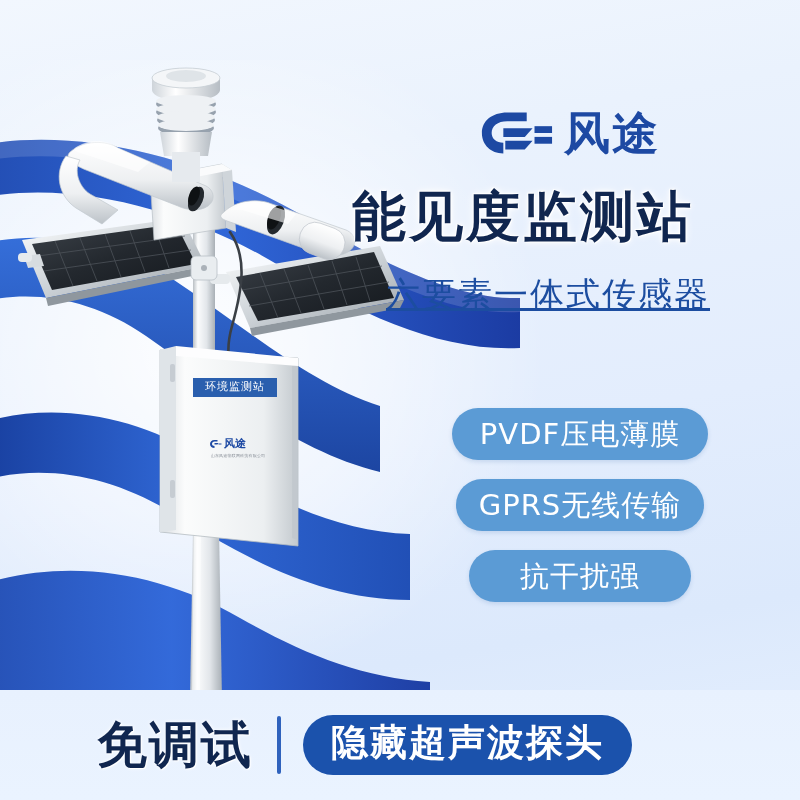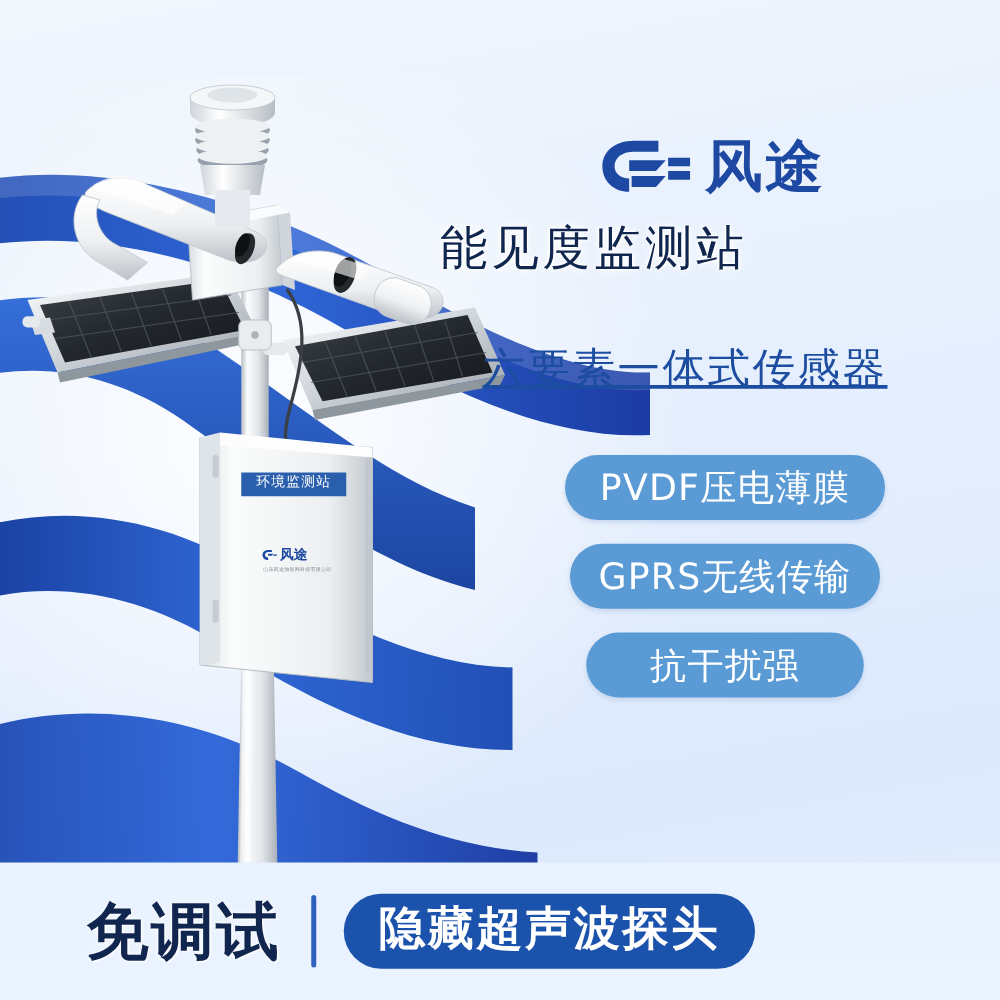--- a/index.html
+++ b/index.html
@@ -27,52 +27,52 @@
     position:absolute;left:478px;top:108px;
     display:flex;align-items:center;gap:10px;
   }
   .logo-mark{width:76px;height:50px;display:block;}
   .logo-text{
     font-size:46px;font-weight:bold;color:#1d49a3;letter-spacing:2px;
     line-height:1;font-family:"DejaVu Sans","Liberation Sans",sans-serif;
   }
   
   .headline{
-    position:absolute;left:352px;top:178px;width:430px;
-    font-size:38px;font-weight:normal;color:#10264f;letter-spacing:3px;
+    position:absolute;left:352px;top:188px;width:430px;
+    font-size:54px;font-weight:bold;color:#10264f;letter-spacing:3px;
     line-height:1.08;white-space:nowrap;
     text-shadow:0 0 5px #fff,0 0 10px #fff,1px 1px 0 #fff,-1px -1px 0 #fff;
     font-family:"DejaVu Sans","Liberation Sans",sans-serif;
   }
   .subhead{
     position:absolute;left:386px;top:272px;width:400px;
     font-size:34px;color:#1c4da0;letter-spacing:2px;white-space:nowrap;
     font-family:"DejaVu Sans","Liberation Sans",sans-serif;
     text-decoration:underline;
   }
   
   .pills{position:absolute;left:452px;top:364px;display:flex;flex-direction:column;gap:19px;}
   .pill{
     background:#5b9bd5;color:#fff;border-radius:30px;
     height:52px;line-height:52px;text-align:center;
     font-size:29px;letter-spacing:1px;white-space:nowrap;
     box-shadow:0 2px 4px rgba(60,110,170,.18);
     font-family:"DejaVu Sans","Liberation Sans",sans-serif;
   }
-  .pill.p1{width:256px;}
+  .pill.p1{width:256px;margin-top:44px;}
   .pill.p2{width:222px;margin-left:17px;}
   .pill.p3{width:248px;margin-left:4px;}
   
   .bottombar{
     position:absolute;left:0;top:690px;width:800px;height:110px;
     background:linear-gradient(180deg,#e8f1fe 0%,#eaf3ff 100%);
     display:flex;align-items:center;
   }
   .bottom-plain{
-    margin-left:69px;font-size:50px;font-weight:bold;color:#10264f;
+    margin-left:97px;font-size:50px;font-weight:bold;color:#10264f;
     letter-spacing:2px;white-space:nowrap;
     text-shadow:0 0 4px #fff,1px 1px 0 #fff;
     font-family:"DejaVu Sans","Liberation Sans",sans-serif;
   }
   .divider{
     width:4px;height:58px;background:#2f62bd;margin:0 22px 0 24px;border-radius:2px;
   }
   .bottom-pill{
     background:#1b52ac;color:#fff;border-radius:40px;
     padding:9px 28px 13px 28px;font-size:37px;font-weight:bold;

